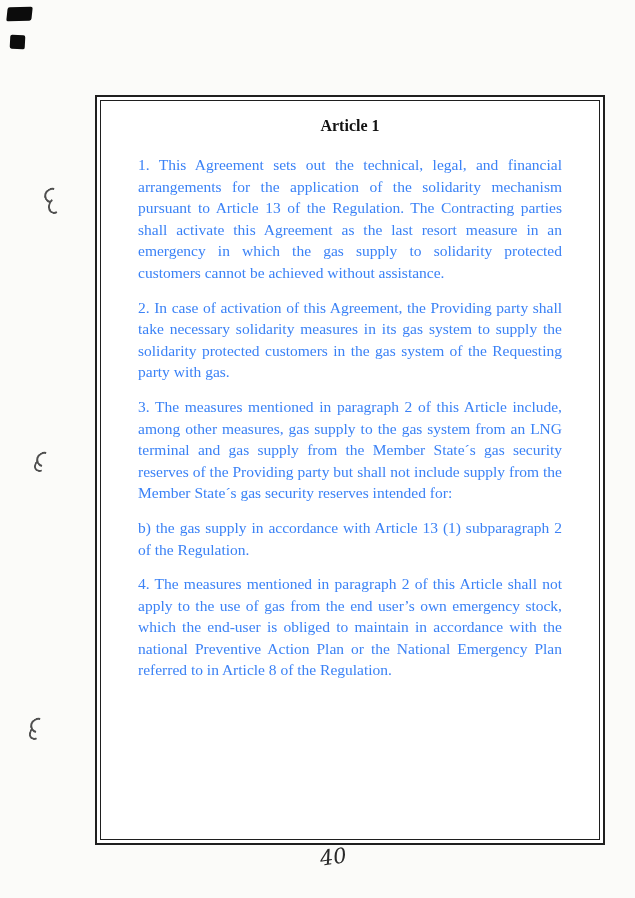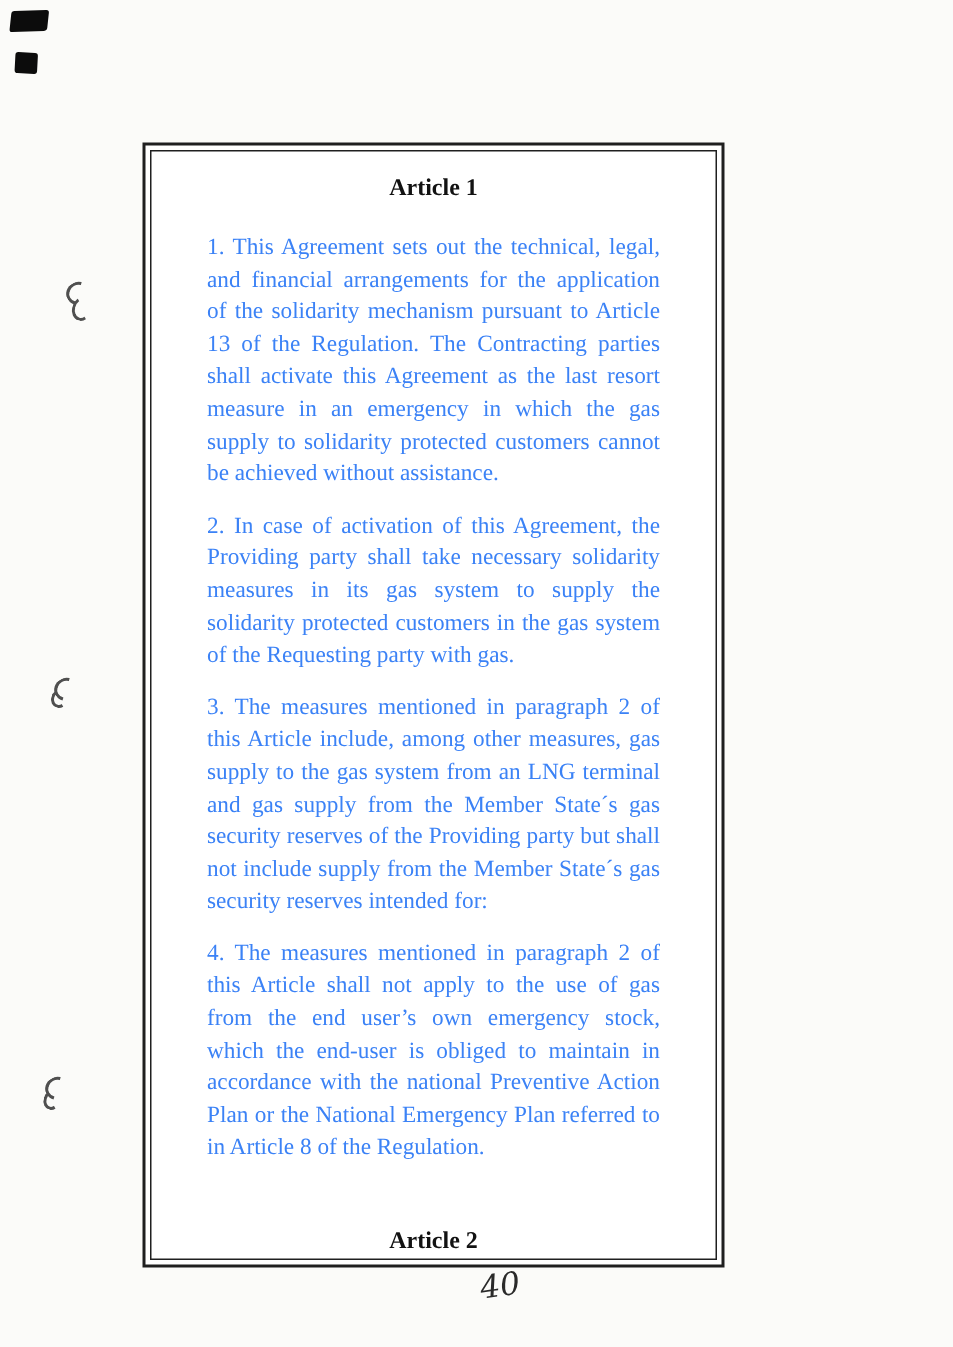--- a/index.html
+++ b/index.html
@@ -32,21 +32,21 @@
   }
   .mark-1 { left: 42px; top: 188px; }
   .mark-2 { left: 34px; top: 452px; }
   .mark-2::after { left: 0; top: 8px; width: 7px; height: 8px; }
   .mark-3 { left: 28px; top: 718px; }
   .mark-3::after { left: 1px; top: 9px; width: 7px; height: 9px; }
 
   
   .frame-outer {
     position: absolute; left: 95px; top: 95px;
-    width: 388px; height: 750px;
+    width: 510px; height: 750px;
     border: 2px solid #1f1f1f;
     padding: 3px;
     background: #ffffff;
   }
   .frame-inner {
     width: 100%; height: 100%;
     border: 1px solid #1f1f1f;
     padding: 13px 37px 0 37px;
     overflow: hidden;
   }
@@ -92,25 +92,22 @@
   <div class="pen-mark mark-3"></div>
 
   <div class="frame-outer">
     <div class="frame-inner">
 
       <div class="heading">Article 1</div>
 
       <p class="body-par first-par">1. This Agreement sets out the technical, legal, and financial arrangements for the application of the solidarity mechanism pursuant to Article 13 of the Regulation. The Contracting parties shall activate this Agreement as the last resort measure in an emergency in which the gas supply to solidarity protected customers cannot be achieved without assistance.</p>
       <p class="body-par">2. In case of activation of this Agreement, the Providing party shall take necessary solidarity measures in its gas system to supply the solidarity protected customers in the gas system of the Requesting party with gas.</p>
       <p class="body-par">3. The measures mentioned in paragraph 2 of this Article include, among other measures, gas supply to the gas system from an LNG terminal and gas supply from the Member State´s gas security reserves of the Providing party but shall not include supply from the Member State´s gas security reserves intended for:</p>
+      <p class="body-par">b) the gas supply in accordance with Article 13 (1) subparagraph 2 of the Regulation.</p>
       <p class="body-par">4. The measures mentioned in paragraph 2 of this Article shall not apply to the use of gas from the end user’s own emergency stock, which the end-user is obliged to maintain in accordance with the national Preventive Action Plan or the National Emergency Plan referred to in Article 8 of the Regulation.</p>
 
-      <div class="article2-block">
-        <div class="heading">Article 2</div>
-
-      </div>
 
     </div>
   </div>
 
   <div class="page-number">40</div>
 
 </div>
 
 </body></html>

